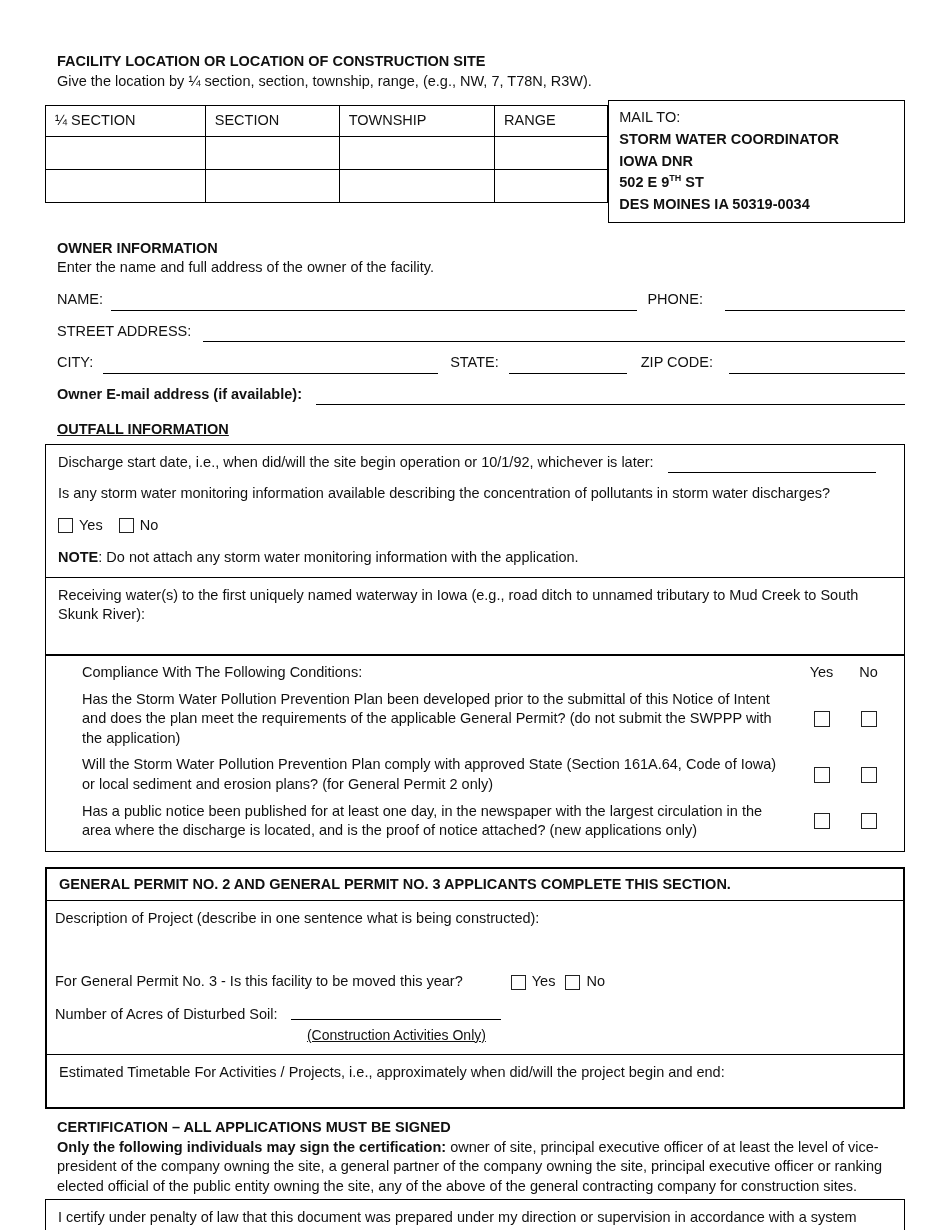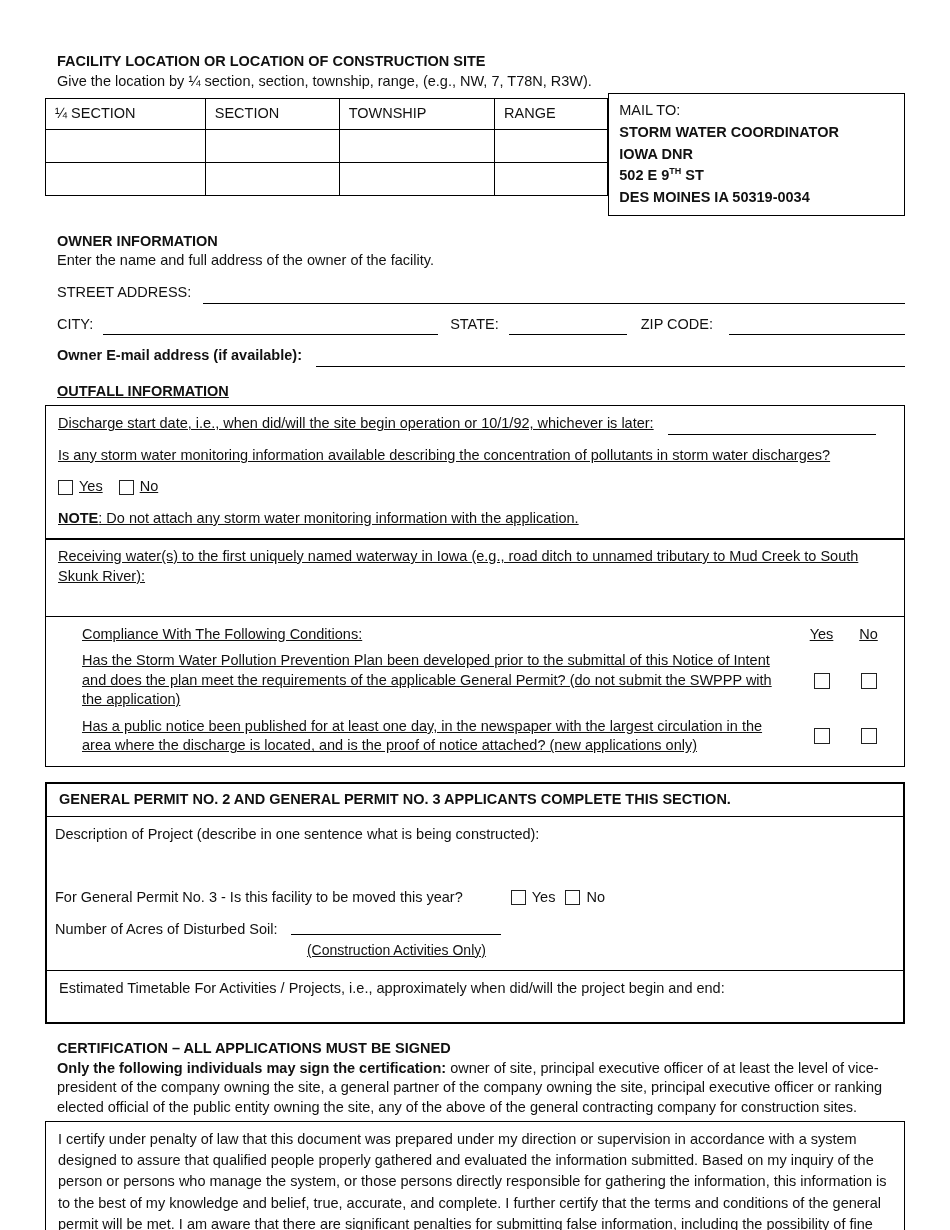--- a/index.html
+++ b/index.html
@@ -10,36 +10,36 @@
     font-size: 14.5px;
     color: #111;
     line-height: 1.35;
   }
   .page { padding: 52px 45px 20px 45px; width: 950px; }
   .indent { margin-left: 12px; }
   .bold { font-weight: bold; }
   h2 { font-size: 14.5px; font-weight: bold; }
 
   
-  .top-row { display: flex; justify-content: space-between; align-items: flex-start; margin-top: 7px; }
+  .top-row { display: flex; justify-content: space-between; align-items: flex-start; margin-top: 14px; }
   table.loc { border-collapse: collapse; width: 570px; }
   table.loc th, table.loc td { border: 1.5px solid #000; text-align: left; font-weight: normal; padding: 5px 9px; font-size: 14.5px; }
   table.loc th { height: 30px; }
   table.loc td { height: 33px; }
   .mailbox { width: 300px; border: 1.5px solid #000; padding: 6px 10px; line-height: 1.5; margin-top: -5px; }
   .mailbox .bold sup { font-size: 9px; font-weight: bold; }
 
   
   .frow { display: flex; align-items: flex-end; margin-left: 12px; }
   .frow .lbl { white-space: nowrap; padding-bottom: 1px; }
   .blank { border-bottom: 1.5px solid #000; height: 19px; display: inline-block; }
   .grow { flex: 1 1 auto; }
 
   
-  .bx { border: 1.5px solid #000; padding: 8px 12px 10px 12px; text-decoration: underline; }
+  .bx { border: 1.5px solid #000; padding: 8px 12px 10px 12px; }
   .bx + .bx { margin-top: -1.5px; }
 
   .cb { width: 15px; height: 15px; border: 1.5px solid #222; display: inline-block; vertical-align: -3px; background: #fff; }
   .cbrow { display: flex; align-items: center; gap: 6px; margin-top: 12px; }
   .cbrow .cblbl { margin-right: 10px; }
 
   
   .c-head { display: flex; align-items: flex-end; }
   .c-row { display: flex; margin-top: 7px; }
   .c-q { flex: 1 1 auto; padding-right: 14px; margin-left: 24px; }
@@ -97,20 +97,26 @@
       <div class="bold">STORM WATER COORDINATOR</div>
       <div class="bold">IOWA DNR</div>
       <div class="bold"><span>502 E 9</span><sup>TH</sup><span> ST</span></div>
       <div class="bold">DES MOINES IA 50319-0034</div>
     </div>
   </div>
 
   <h2 class="indent" style="margin-top:16px;">OWNER INFORMATION</h2>
   <div class="indent" style="margin-bottom:12px;">Enter the name and full address of the owner of the facility.</div>
 
+  <div class="frow" style="margin-bottom:11px;">
+    <span class="lbl">NAME:</span>
+    <span class="blank grow" style="margin:0 10px 0 8px;"></span>
+    <span class="lbl">PHONE:</span>
+    <span class="blank" style="width:180px; margin-left:22px;"></span>
+  </div>
 
   <div class="frow" style="margin-bottom:11px;">
     <span class="lbl">STREET ADDRESS:</span>
     <span class="blank grow" style="margin-left:12px;"></span>
   </div>
 
   <div class="frow" style="margin-bottom:11px;">
     <span class="lbl">CITY:</span>
     <span class="blank grow" style="margin:0 12px 0 10px;"></span>
     <span class="lbl">STATE:</span>
@@ -155,20 +161,29 @@
     <div class="c-row">
       <div class="c-q">Has the Storm Water Pollution Prevention Plan been developed prior to the submittal of this Notice of Intent and does the plan meet the requirements of the applicable General Permit? (do not submit the SWPPP with the application)</div>
       <div class="c-col">
           <span class="cb"></span>
         </div>
       <div class="c-col">
           <span class="cb"></span>
         </div>
     </div>
 
+    <div class="c-row">
+      <div class="c-q">Will the Storm Water Pollution Prevention Plan comply with approved State (Section 161A.64, Code of Iowa) or local sediment and erosion plans? (for General Permit 2 only)</div>
+      <div class="c-col">
+          <span class="cb"></span>
+        </div>
+      <div class="c-col">
+          <span class="cb"></span>
+        </div>
+    </div>
 
     <div class="c-row">
       <div class="c-q">Has a public notice been published for at least one day, in the newspaper with the largest circulation in the area where the discharge is located, and is the proof of notice attached? (new applications only)</div>
       <div class="c-col">
           <span class="cb"></span>
         </div>
       <div class="c-col">
           <span class="cb"></span>
         </div>
     </div>
@@ -193,20 +208,20 @@
           <span class="caption" style="display:block;">(Construction Activities Only)</span>
         </span>
       </div>
     </div>
     <div class="permit-tt">
       <span>Estimated Timetable For Activities / Projects, i.e., approximately when did/will the project begin and end:</span>
       <span></span>
     </div>
   </div>
 
-  <h2 class="indent" style="margin-top:15px;">CERTIFICATION – ALL APPLICATIONS MUST BE SIGNED</h2>
+  <h2 class="indent" style="margin-top:9px;">CERTIFICATION – ALL APPLICATIONS MUST BE SIGNED</h2>
   <div class="indent"><span class="bold">Only the following individuals may sign the certification:</span><span> owner of site, principal executive officer of at least the level of vice-president of the company owning the site, a general partner of the company owning the site, principal executive officer or ranking elected official of the public entity owning the site, any of the above of the general contracting company for construction sites.</span></div>
 
   <div class="certbox">
     <span>I certify under penalty of law that this document was prepared under my direction or supervision in accordance with a system designed to assure that qualified people properly gathered and evaluated the information submitted. Based on my inquiry of the person or persons who manage the system, or those persons directly responsible for gathering the information, this information is to the best of my knowledge and belief, true, accurate, and complete. I further certify that the terms and conditions of the general permit will be met. I am aware that there are significant penalties for submitting false information, including the possibility of fine and imprisonment for knowing violations.</span>
   </div>
 
 </div>
 
 </body></html>

